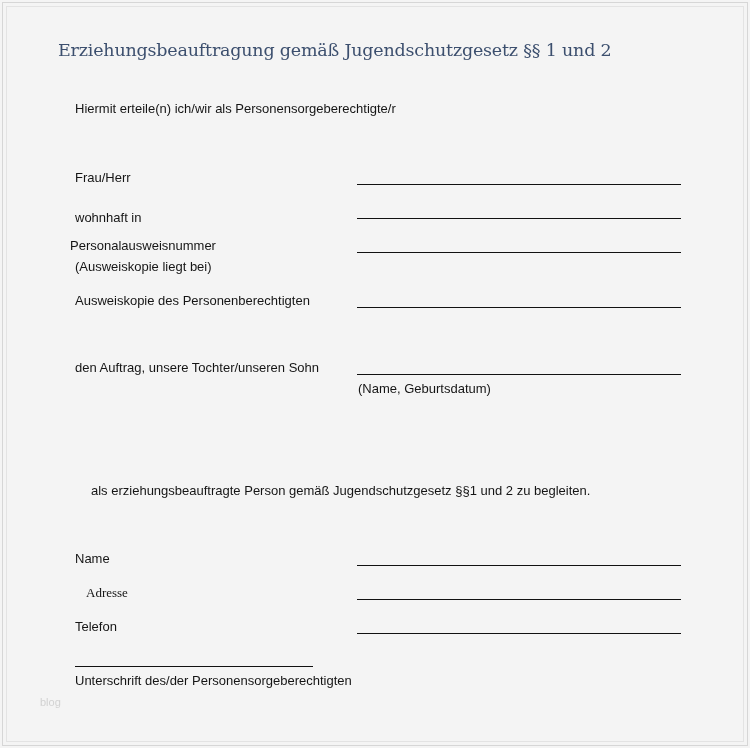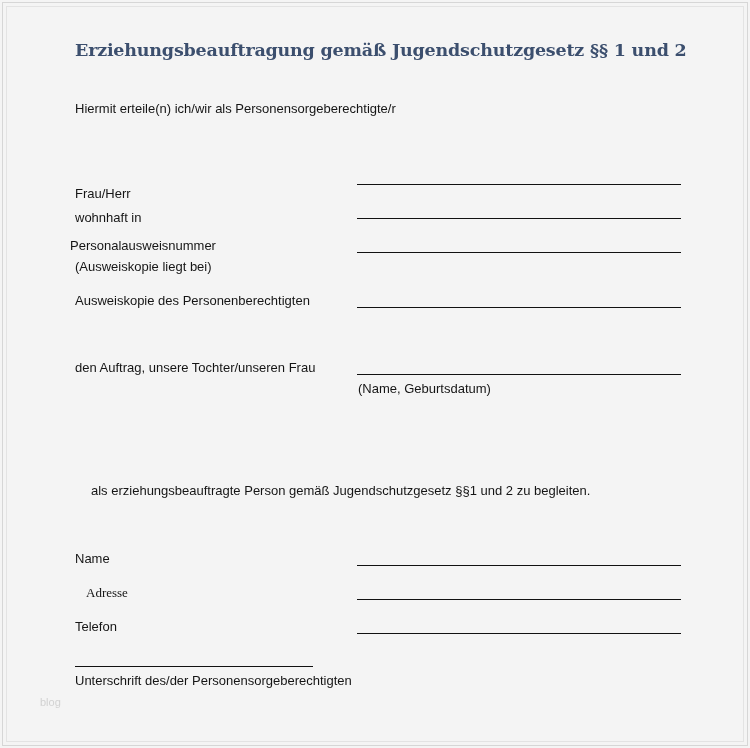--- a/index.html
+++ b/index.html
@@ -15,23 +15,23 @@
     position: absolute; left: 2px; top: 2px; right: 2px; bottom: 2px;
     border: 1px solid #d6d6d6;
     pointer-events: none;
   }
   .frame-inner {
     position: absolute; left: 6px; top: 6px; right: 6px; bottom: 6px;
     border: 1px solid #e3e3e3;
     pointer-events: none;
   }
   .title {
-    position: absolute; left: 75px; top: 40px;
+    position: absolute; left: 58px; top: 40px;
     font-family: "DejaVu Serif", serif;
-    font-weight: bold;
+    font-weight: normal;
     font-size: 17.5px;
     color: #3c4f6e;
     letter-spacing: -0.2px;
     white-space: nowrap;
   }
   .text {
     position: absolute;
     font-size: 13px;
     line-height: 21px;
     white-space: nowrap;
@@ -51,34 +51,34 @@
 </head>
 <body>
 
 <div class="frame-outer"></div>
 <div class="frame-inner"></div>
 
 <div class="title">Erziehungsbeauftragung gemäß Jugendschutzgesetz §§ 1 und 2</div>
 
 <div class="text" style="left:75px; top:98px;text-align:right;">Hiermit erteile(n) ich/wir als Personensorgeberechtigte/r</div>
 
-<div class="text" style="left:75px; top:167px;margin-top:16px;">Frau/Herr</div>
+<div class="text" style="left:75px; top:167px;">Frau/Herr</div>
 <div class="line field-line" style="top:184px;"></div>
 
 <div class="text" style="left:75px; top:207px;">wohnhaft in</div>
 <div class="line field-line" style="top:218px;"></div>
 
 <div class="text" style="left:70px; top:235px;">Personalausweisnummer</div>
 <div class="text" style="left:75px; top:256px;">(Ausweiskopie liegt bei)</div>
 <div class="line field-line" style="top:252px;"></div>
 
 <div class="text" style="left:75px; top:290px;">Ausweiskopie des Personenberechtigten</div>
 <div class="line field-line" style="top:307px;"></div>
 
-<div class="text" style="left:75px; top:357px;">den Auftrag, unsere Tochter/unseren Frau</div>
+<div class="text" style="left:75px; top:357px;">den Auftrag, unsere Tochter/unseren Sohn</div>
 <div class="line field-line" style="top:374px;"></div>
 <div class="text" style="left:358px; top:378px;">(Name, Geburtsdatum)</div>
 
 <div class="text" style="left:75px; top:480px;margin-left:16px;">als erziehungsbeauftragte Person gemäß Jugendschutzgesetz §§1 und 2 zu begleiten.</div>
 
 <div class="text" style="left:75px; top:548px;">Name</div>
 <div class="line field-line" style="top:565px;"></div>
 
 <div class="text" style="left:86px; top:582px;font-family:Liberation Serif, serif;">Adresse</div>
 <div class="line field-line" style="top:599px;"></div>

